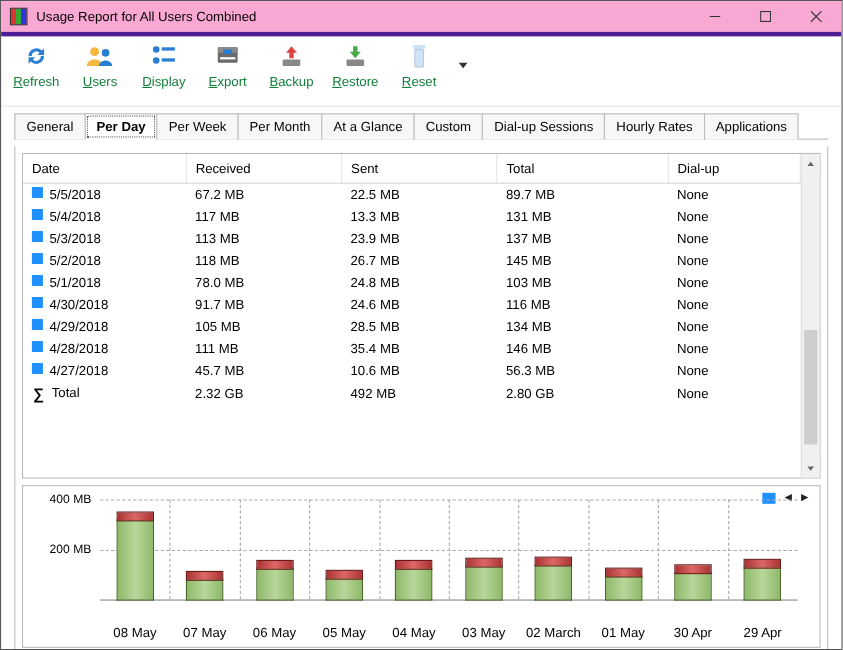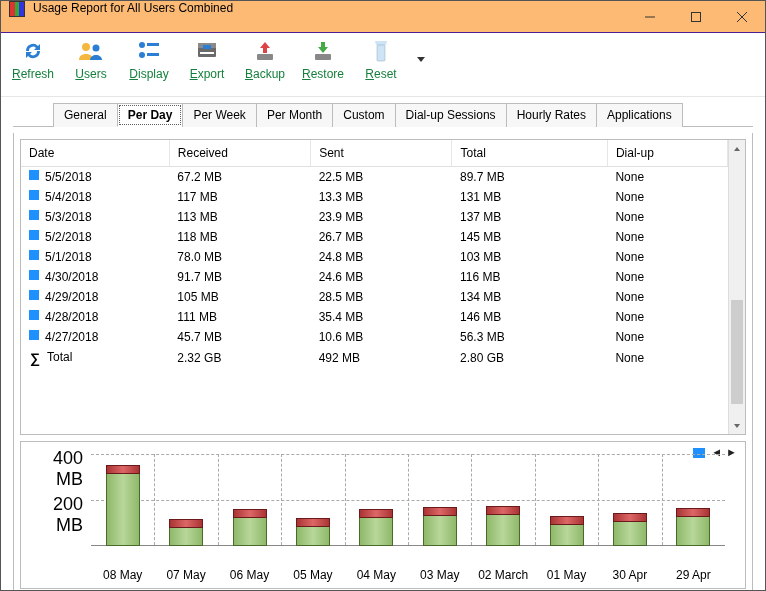--- a/index.html
+++ b/index.html
@@ -8,25 +8,26 @@
     font-size: 12px;
     background: #fff;
     color: #000;
     width: 766px;
     height: 591px;
     overflow: hidden;
     border: 1px solid #555;
   }
   
   .titlebar {
-    background: #fdba74;
+    background: #f9a8d4;
     height: 32px;
     display: flex;
+    align-items: center;
     padding-left: 8px;
-    border-bottom: 1px solid #4c1d95;
+    border-bottom: 4px solid #4c1d95;
   }
   .app-icon {
     width: 16px; height: 16px;
     margin-right: 8px;
     display:inline-block;
     background: linear-gradient(to right, #d33 33%, #3a3 33% 66%, #33d 66%);
     border:1px solid #333;
   }
   .titlebar .title { flex: 1; color: #000; font-size: 12px; }
   .winbtn { width: 46px; height: 32px; display:flex; align-items:center; justify-content:center; color:#333; }
@@ -41,21 +42,21 @@
     border-bottom: 1px solid #e6e6e6;
     height: 64px;
   }
   .tb-btn { display:flex; flex-direction:column; align-items:center; min-width:44px; cursor:default; }
   .tb-icon { width:32px; height:24px; display:flex; align-items:center; justify-content:center; margin-bottom:4px;}
   .tb-label { font-size:12px; color:#15803d; text-align:center;}
   .tb-label::first-letter { text-decoration: underline; }
   .arrow-down { width:0;height:0;border-left:4px solid transparent;border-right:4px solid transparent;border-top:5px solid #333; margin-top:18px; cursor:default;}
 
   
-  .tabbar { display:flex; padding: 6px 12px 0 12px; gap:0;margin-left:40px; }
+  .tabbar { display:flex; padding: 6px 12px 0 12px; gap:0; }
   .tab {
     border:1px solid #bcbcbc;
     border-bottom:none;
     padding:4px 10px;
     background:#f7f7f7;
     margin-right:-1px;
     position:relative;
     cursor:default;
     font-size:12px;
   }
@@ -96,21 +97,21 @@
   .chart-legend { position:absolute; top:6px; right:40px; width:12px; height:10px; background:#1e90ff; }
   .chart-arrows { position:absolute; top:4px; right:8px; display:flex; gap:4px; align-items:center;}
   .chart-arrows span { font-size:11px; cursor:default; color:#222;}
   .chart-grid {
     position:absolute;
     left:70px; right:20px; top:12px; height:92px;
     border-bottom:1px solid #888;
   }
   .gridline { position:absolute; left:0; right:0; border-top:1px dashed #aaa; }
   .gridline.v { top:0; bottom:0; border-left:1px dashed #aaa; border-top:none; width:0;}
-  .ytick { position:absolute; left:10px; font-size:18px; text-align:right; width:52px;}
+  .ytick { position:absolute; left:10px; font-size:11px; text-align:right; width:52px;}
   .bars { position:absolute; left:70px; right:20px; top:12px; height:92px; display:flex; }
   .barcol { flex:1; display:flex; align-items:flex-end; justify-content:center; }
   .bar3d {
     width:34px; position:relative;
     background: linear-gradient(to right, #8fb96a, #b8d79a, #8fb96a);
     border:1px solid #4a6a2a;
     border-top:none;
   }
   .bar3d::before {
     content:""; position:absolute; top:-7px; left:-1px; right:-1px; height:7px;
@@ -217,20 +218,21 @@
     <span class="tb-label">Reset</span>
   </div>
   <div class="arrow-down"></div>
 </div>
 
 <div class="tabbar">
   <div class="tab">General</div>
   <div class="tab active">Per Day</div>
   <div class="tab">Per Week</div>
   <div class="tab">Per Month</div>
+  <div class="tab">At a Glance</div>
   <div class="tab">Custom</div>
   <div class="tab">Dial-up Sessions</div>
   <div class="tab">Hourly Rates</div>
   <div class="tab">Applications</div>
 </div>
 <div class="tabline"></div>
 
 <div class="content">
 <div class="tabcontent">
 

